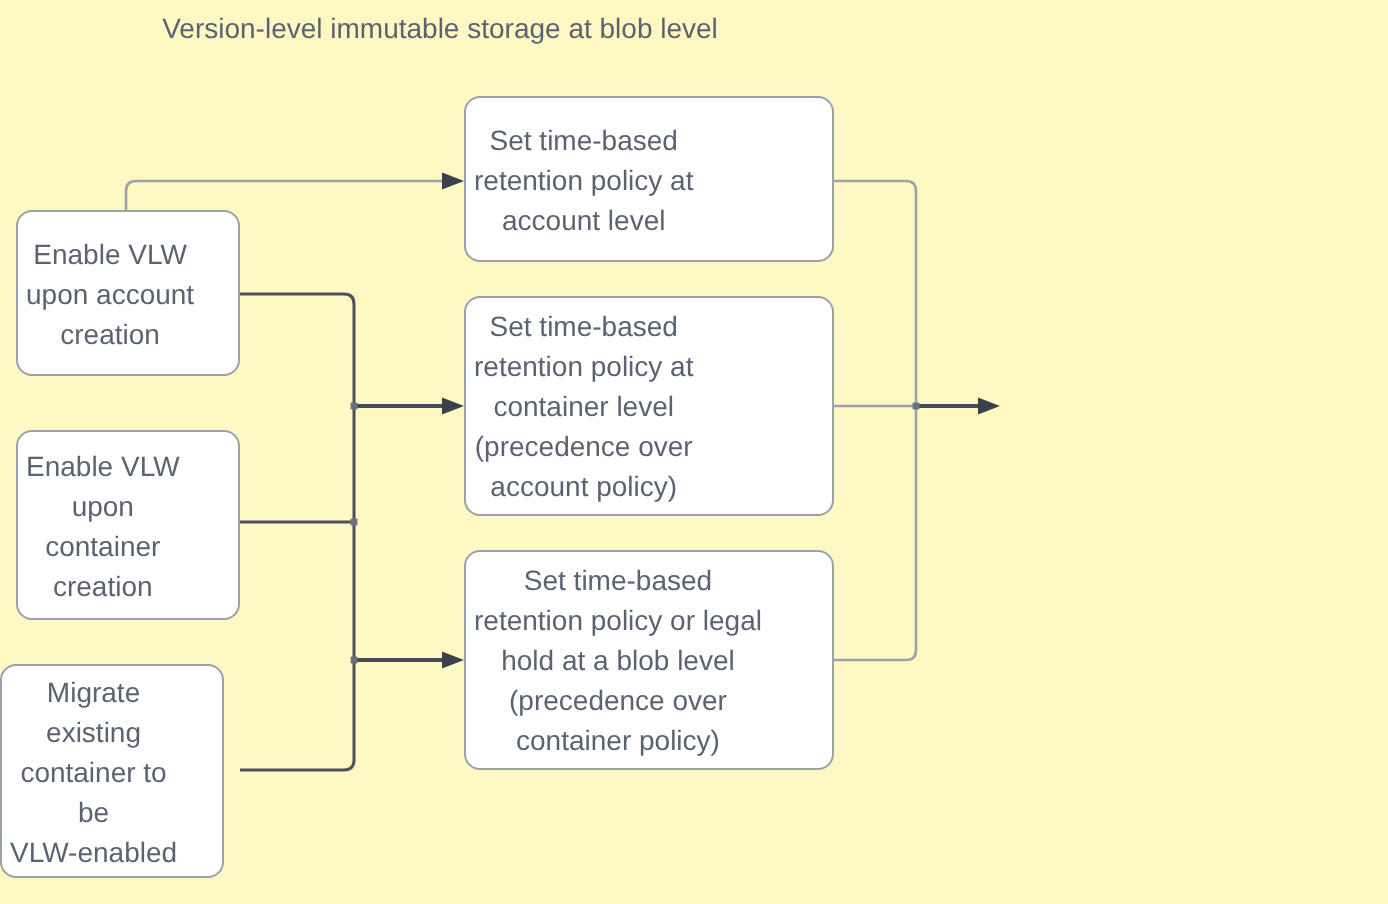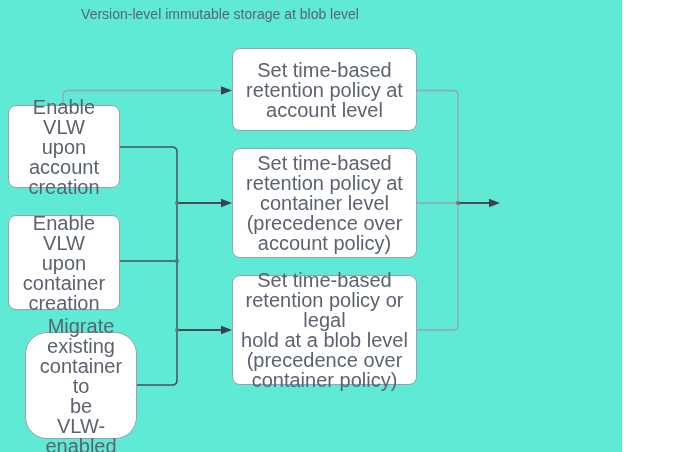--- a/index.html
+++ b/index.html
@@ -3,23 +3,23 @@
 <meta charset="utf-8">
 <style>
   html, body {
     margin: 0;
     padding: 0;
     background: #ffffff;
     font-family: "Liberation Sans", sans-serif;
   }
   .canvas {
     position: relative;
-    width: 622px;
+    width: 694px;
     height: 452px;
-    background: #5eead4;
+    background: #fef9c3;
     overflow: hidden;
   }
   .diagram-title {
     position: absolute;
     left: 0;
     top: 6px;
     width: 440px;
     text-align: center;
     font-size: 14px;
     line-height: 17px;
@@ -31,31 +31,30 @@
     top: 0;
   }
   .node {
     position: absolute;
     box-sizing: border-box;
     border: 1.4px solid #9BA1A9;
     border-radius: 8px;
     background: #ffffff;
     display: flex;
     align-items: center;
-    justify-content: center;
     text-align: center;
     white-space: pre-line;
-    font-size: 20px;
+    font-size: 14px;
     line-height: 20px;
     color: #5C6370;
     padding: 2px 4px;
   }
   .n-enable-account   { left: 8px;   top: 105px; width: 112px; height: 83px; }
   .n-enable-container { left: 8px;   top: 215px; width: 112px; height: 95px; }
-  .n-migrate          { left: 25px;   top: 332px; width: 112px; height: 107px; border-radius: 22px; }
+  .n-migrate          { left: 0;   top: 332px; width: 112px; height: 107px; }
   .n-ret-account      { left: 232px; top: 48px;  width: 185px; height: 83px; }
   .n-ret-container    { left: 232px; top: 148px; width: 185px; height: 110px; }
   .n-ret-blob         { left: 232px; top: 275px; width: 185px; height: 110px; }
   .n-blob-immutable   { left: 500px; top: 163px; width: 186px; height: 81px; }
 
   .edge-light { stroke: #9BA2AA; stroke-width: 1.3; fill: none; }
   .edge-dark  { stroke: #4A515C; stroke-width: 1.5; fill: none; }
   .edge-arrow { stroke: #454C57; stroke-width: 2;   fill: none; }
   .arrowhead  { fill: #3A414C; stroke: none; }
   .junction   { fill: #6A717C; stroke: none; }

